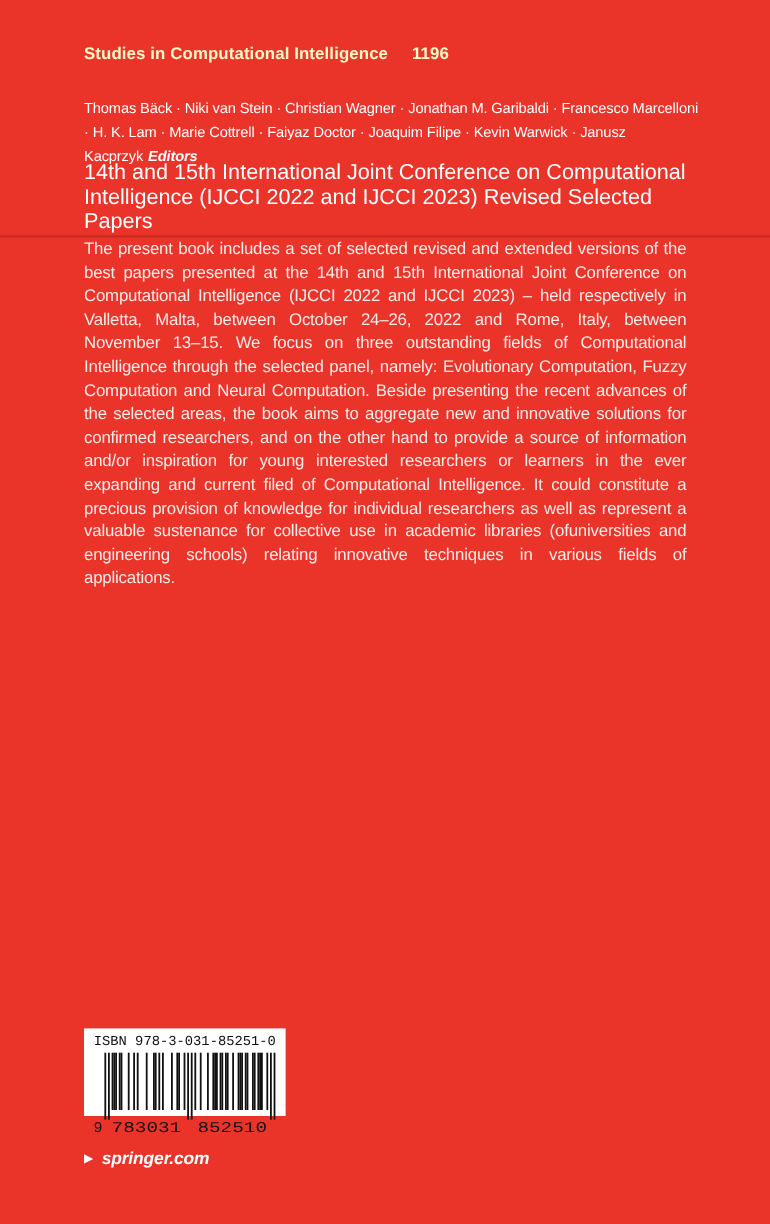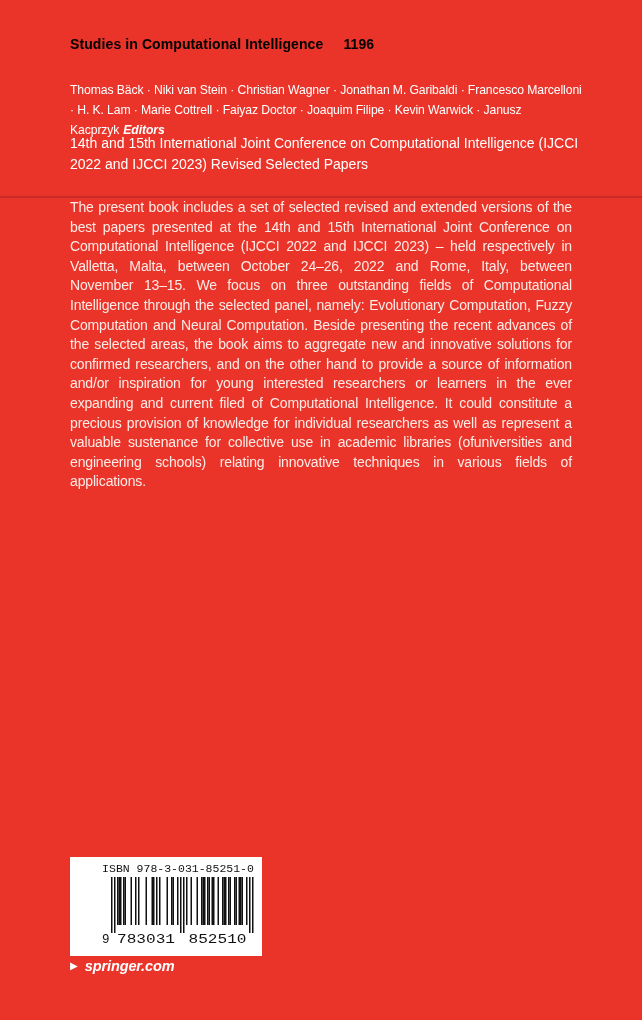--- a/index.html
+++ b/index.html
@@ -8,57 +8,56 @@
     width:642px; height:1020px;
     background:#ea342a;
     font-family:"Liberation Sans", sans-serif;
     overflow:hidden;
     margin:0 auto;
   }
   .abs { position:absolute; }
 
   .series {
     left:70px; top:36px;
-    color:#000000; font-weight:bold; font-size:14px; letter-spacing:0.1px;
+    color:#fef9c3; font-weight:bold; font-size:14px; letter-spacing:0.1px;
   }
   .series .vol { margin-left:20px; }
 
   .editors {
     left:70px; top:80px; width:512px;
     color:#ffffff; font-size:12.2px; line-height:20px; letter-spacing:-0.1px;
   }
   .editors .suffix { font-style:italic; font-weight:bold; margin-left:4px; }
 
   .title {
     left:70px; top:103px; margin:0;
     color:#ffffff; font-size:20.5px; font-weight:bold; letter-spacing:-0.2px;
   }
 
   .subtitle {
     left:70px; top:133px; width:518px;
-    color:#ffffff; font-size:14px; line-height:20.5px;
+    color:#ffffff; font-size:18px; line-height:20.5px;
   }
 
   .divider {
     left:0; top:196px; width:642px; height:2px;
     background:rgba(0,0,0,0.14);
   }
 
   .blurb {
     left:70px; top:198px; width:502px; margin:0;
     color:#fcebe6;
     font-family:Liberation Sans, sans-serif;
     font-size:14px; line-height:19.6px; letter-spacing:-0.15px;
     text-align:justify;
   }
 
   .barcode-panel {
-    left:70px; top:857px; width:168px; height:99px;
+    left:70px; top:857px; width:168px; height:73px;
     background:#ffffff;
-    padding-left:24px;
   }
   .isbn {
     margin-top:5px; text-align:center;
     font-family:"Liberation Mono", monospace;
     font-size:11.5px; color:#111111; white-space:nowrap;
   }
   .barcode { display:block; margin:2px auto 0 auto; }
 
   .springer {
     left:70px; top:958px;

